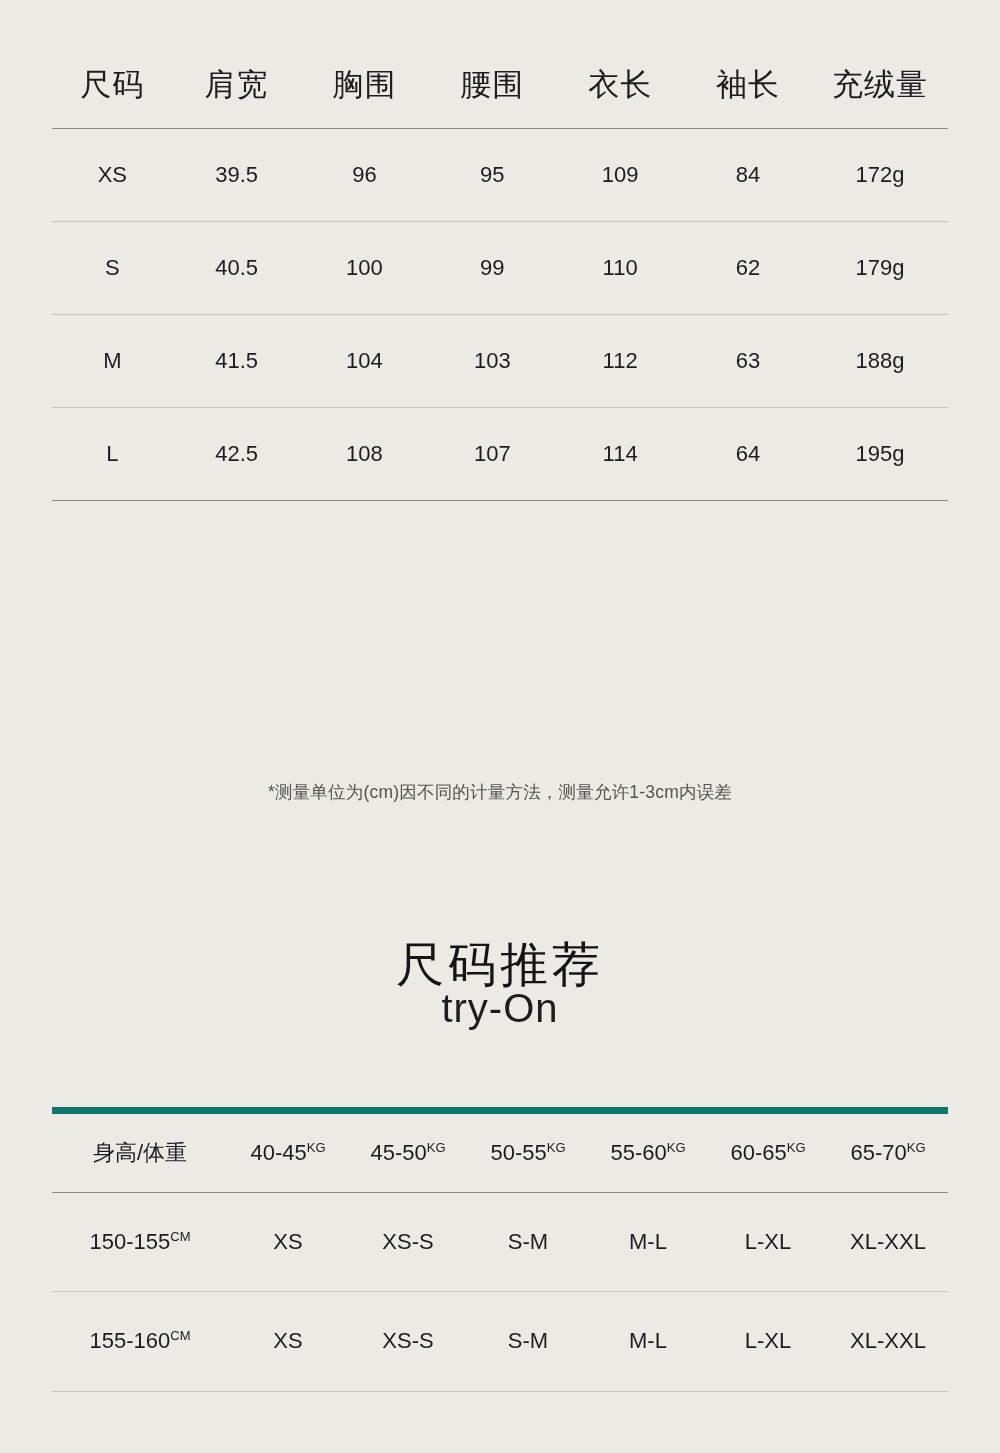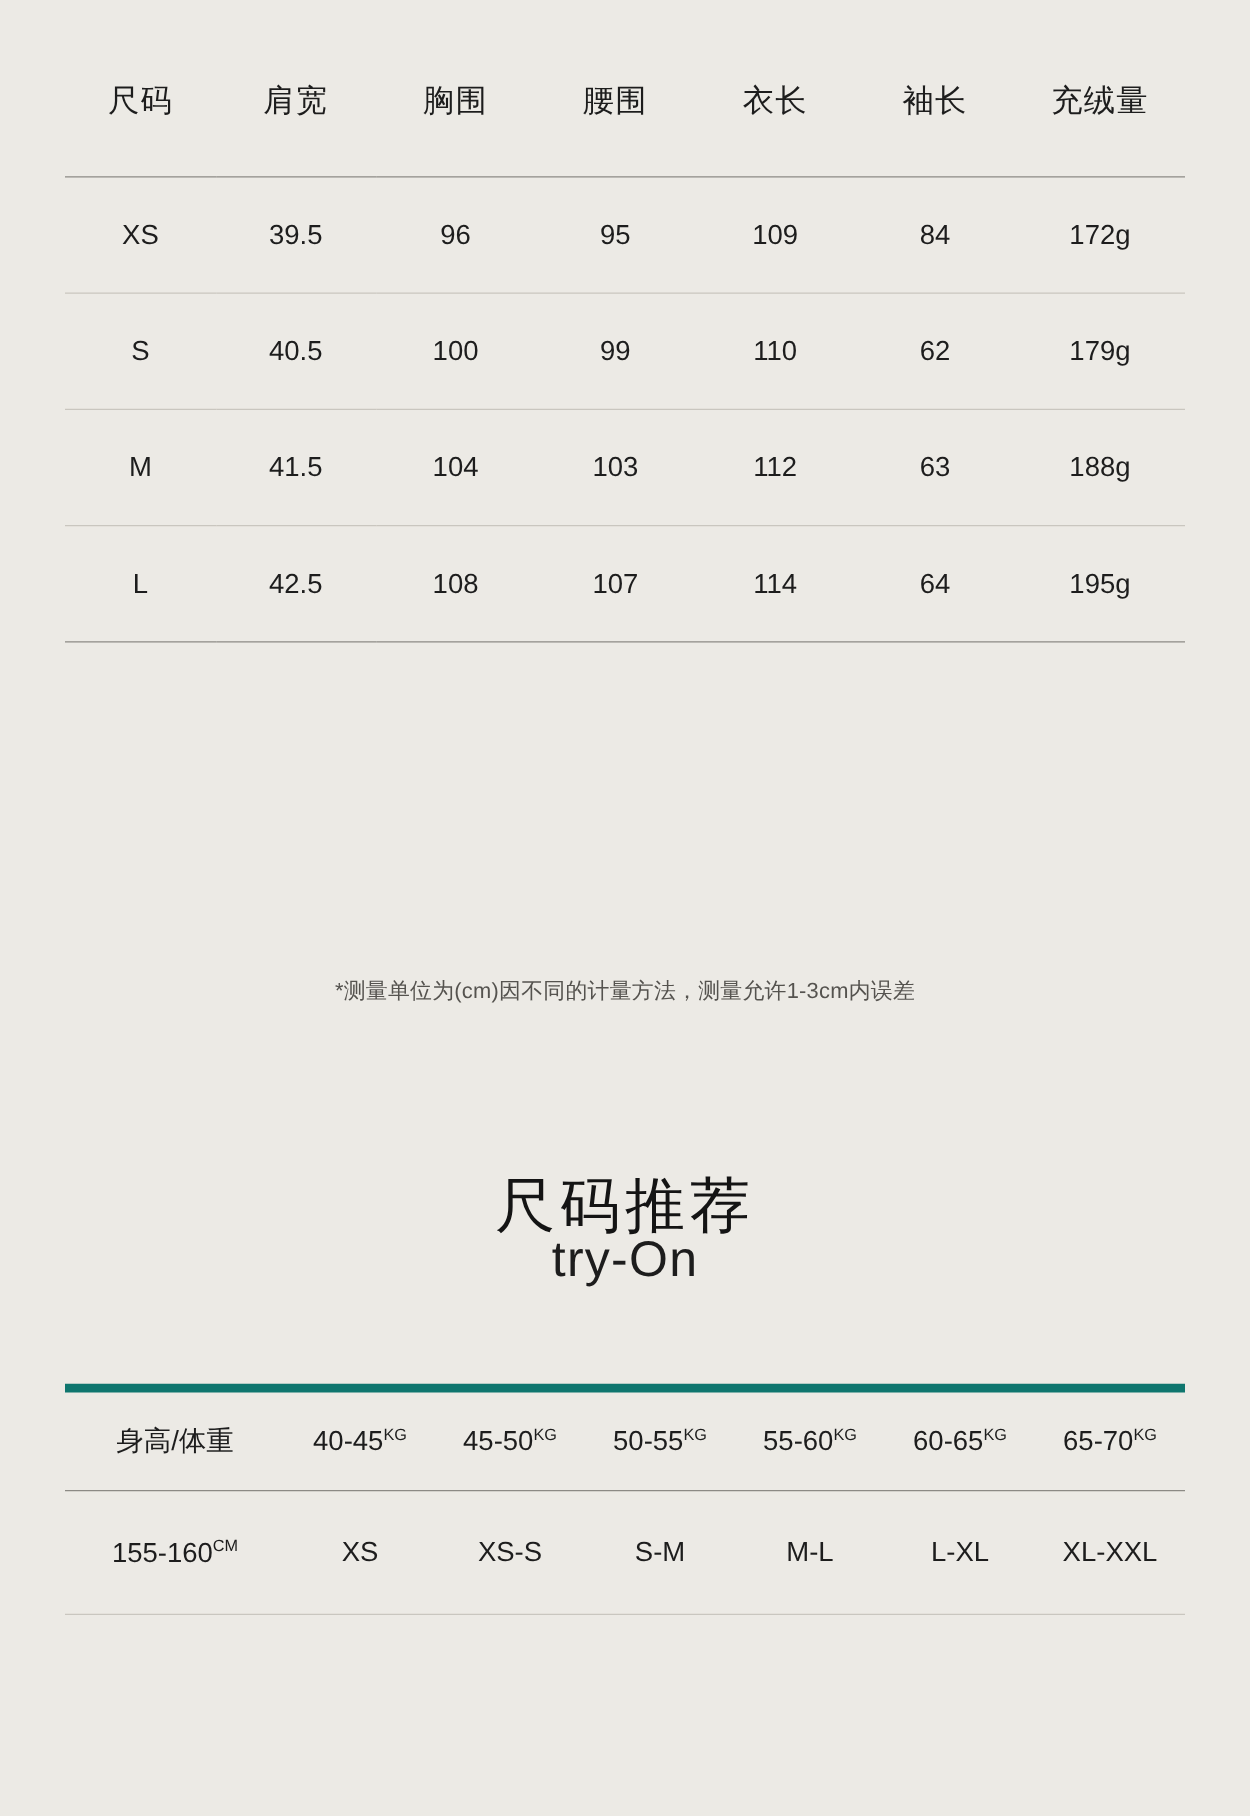--- a/index.html
+++ b/index.html
@@ -30,22 +30,22 @@
     border-collapse: collapse;
     table-layout: fixed;
   }
   .size-table th, .size-table td {
     text-align: center;
     font-weight: normal;
     color: #1d1d1d;
     vertical-align: middle;
   }
   .size-table thead th {
-    font-size: 25px;
-    padding: 16px 0 44px 0;
+    font-size: 31px;
+    padding: 16px 0 22px 0;
     letter-spacing: 1px;
   }
   .size-table tbody td {
     font-size: 22px;
     padding: 33px 0 33px 0;
     border-top: 1px solid #c9c6bf;
   }
   .size-table tbody tr:first-child td {
     border-top: 1px solid #8c8a85;
   }
@@ -216,20 +216,29 @@
         <th><span>40-45</span><span class="sup">KG</span></th>
         <th><span>45-50</span><span class="sup">KG</span></th>
         <th><span>50-55</span><span class="sup">KG</span></th>
         <th><span>55-60</span><span class="sup">KG</span></th>
         <th><span>60-65</span><span class="sup">KG</span></th>
         <th><span>65-70</span><span class="sup">KG</span></th>
       </tr>
     </thead>
     <tbody>
       <tr>
+        <td><span>150-155</span><span class="sup">CM</span></td>
+        <td>XS</td>
+        <td>XS-S</td>
+        <td>S-M</td>
+        <td>M-L</td>
+        <td>L-XL</td>
+        <td>XL-XXL</td>
+      </tr>
+      <tr>
         <td><span>155-160</span><span class="sup">CM</span></td>
         <td>XS</td>
         <td>XS-S</td>
         <td>S-M</td>
         <td>M-L</td>
         <td>L-XL</td>
         <td>XL-XXL</td>
       </tr>
     </tbody>
   </table>

